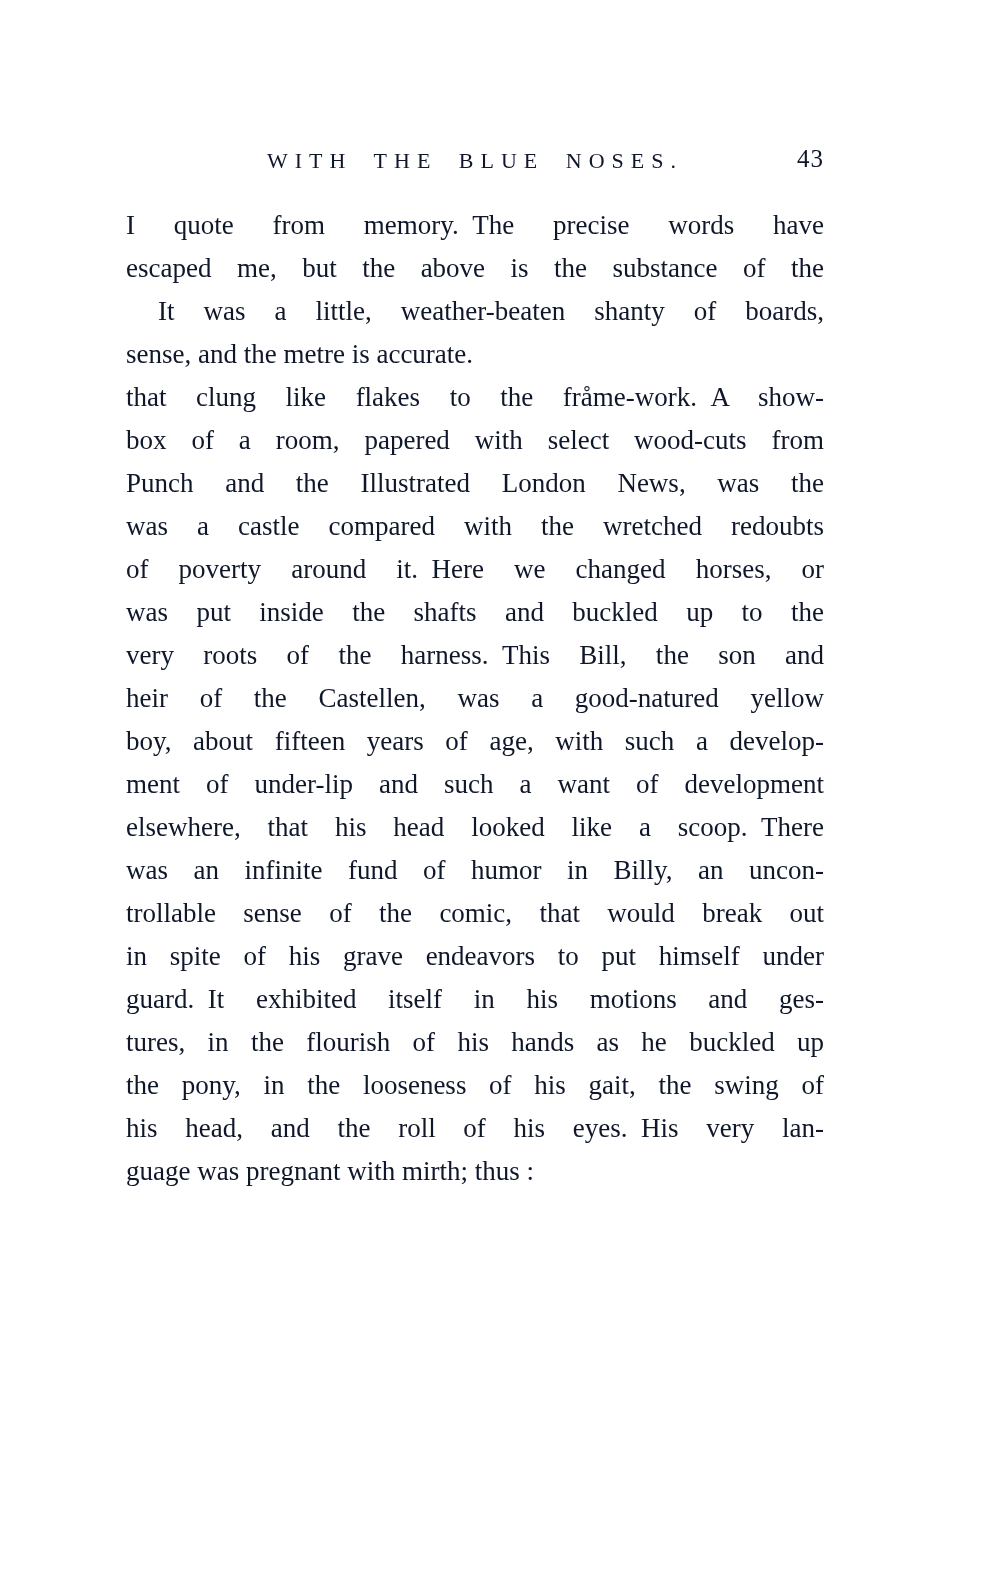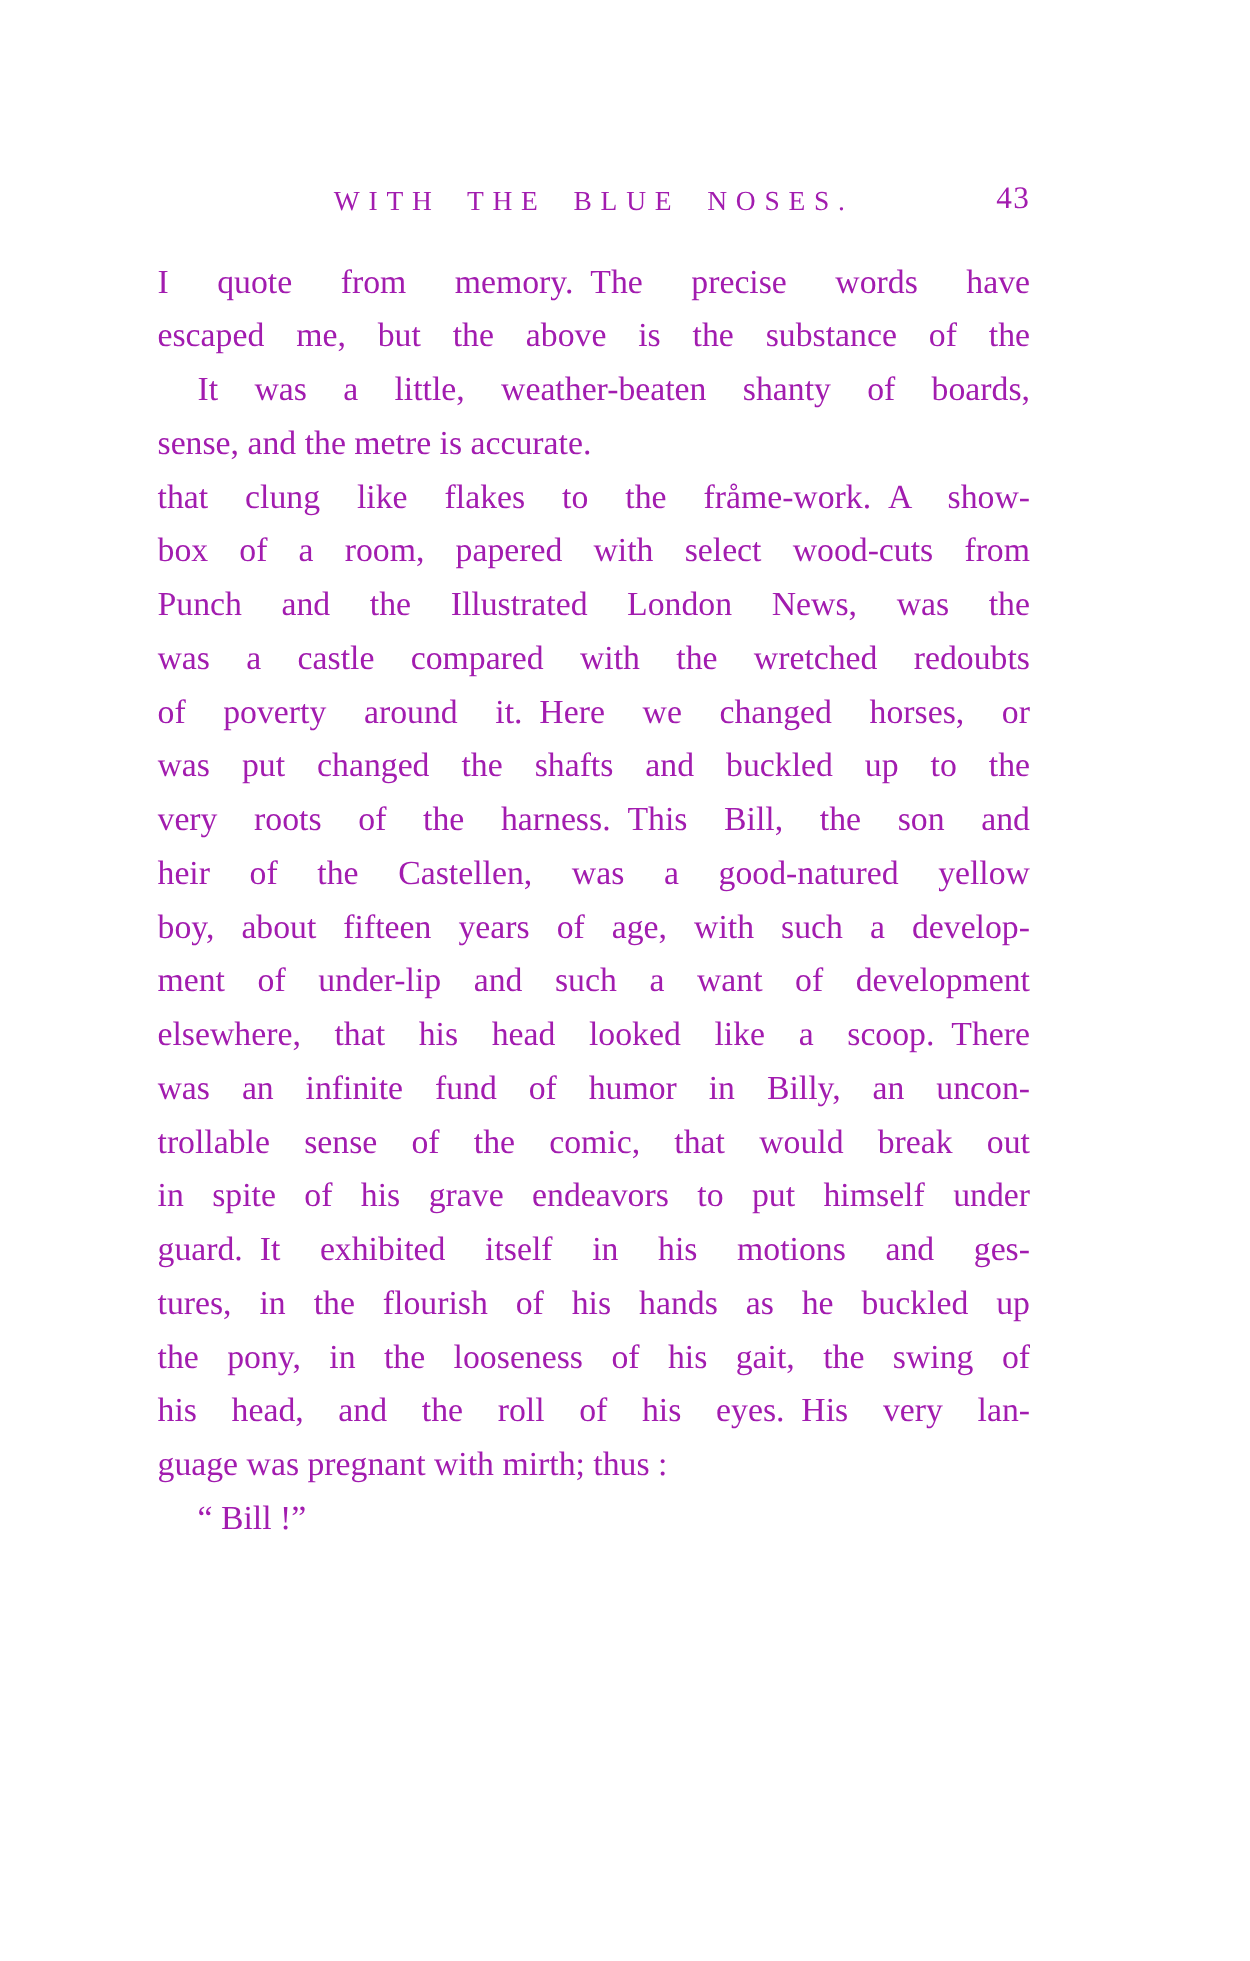--- a/index.html
+++ b/index.html
@@ -47,44 +47,43 @@
   .line.noj {
     text-align: left;
     text-align-last: left;
   }
   .line.indent { text-indent: 32px; }
   .it { }
 </style>
 </head>
 <body>
 
-<div class="page" style="background: rgb(255, 255, 255); color: #a21caf;">
+<div class="page" style="background: rgb(255, 255, 255); color: #0f172a;">
   <div class="column running-header">
     <span class="header-title">WITH THE BLUE NOSES.</span>
     <span class="page-number">43</span>
   </div>
   <div class="column text-block">
       <div class="line"><span>I quote from memory. The precise words have</span></div>
       <div class="line"><span>escaped me, but the above is the substance of the</span></div>
       <div class="line indent"><span>It was a little, weather-beaten shanty of boards,</span></div>
       <div class="line noj"><span>sense, and the metre is accurate.</span></div>
       <div class="line"><span>that clung like flakes to the fråme-work. A show-</span></div>
       <div class="line"><span>box of a room, papered with select wood-cuts from</span></div>
       <div class="line"><span class="it">Punch</span><span> and the </span><span class="it">Illustrated London News</span><span>, was the</span></div>
       <div class="line"><span>was a castle compared with the wretched redoubts</span></div>
       <div class="line"><span>of poverty around it. Here we changed horses, or</span></div>
-      <div class="line"><span>was put changed the shafts and buckled up to the</span></div>
+      <div class="line"><span>was put inside the shafts and buckled up to the</span></div>
       <div class="line"><span>very roots of the harness. This Bill, the son and</span></div>
       <div class="line"><span>heir of the Castellen, was a good-natured yellow</span></div>
       <div class="line"><span>boy, about fifteen years of age, with such a develop-</span></div>
       <div class="line"><span>ment of under-lip and such a want of development</span></div>
       <div class="line"><span>elsewhere, that his head looked like a scoop. There</span></div>
       <div class="line"><span>was an infinite fund of humor in Billy, an uncon-</span></div>
       <div class="line"><span>trollable sense of the comic, that would break out</span></div>
       <div class="line"><span>in spite of his grave endeavors to put himself under</span></div>
       <div class="line"><span>guard. It exhibited itself in his motions and ges-</span></div>
       <div class="line"><span>tures, in the flourish of his hands as he buckled up</span></div>
       <div class="line"><span>the pony, in the looseness of his gait, the swing of</span></div>
       <div class="line"><span>his head, and the roll of his eyes. His very lan-</span></div>
       <div class="line noj"><span>guage was pregnant with mirth; thus :</span></div>
-      <div class="line noj indent"><span>“ Bill !”</span></div>
     </div>
 </div>
 
 </body></html>

